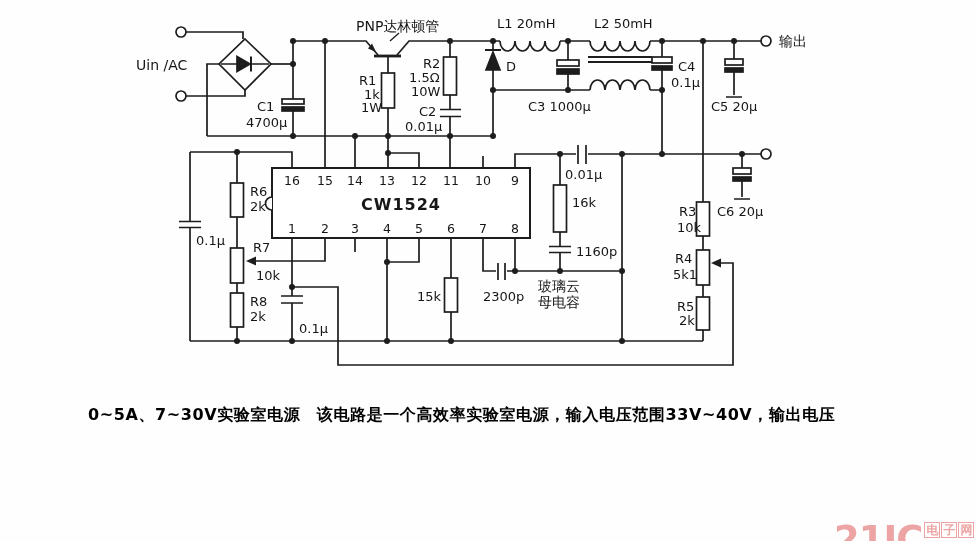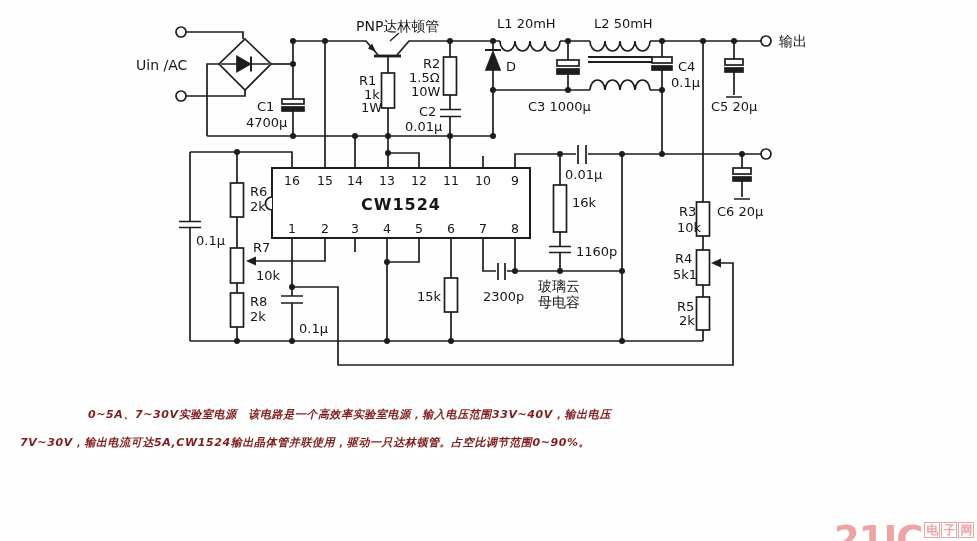--- a/index.html
+++ b/index.html
@@ -3,23 +3,23 @@
 <meta charset="utf-8">
 <style>
   html,body{margin:0;padding:0;background:#ffffff;}
   #page{position:relative;width:977px;height:541px;background:#fefefe;overflow:hidden;
         font-family:"DejaVu Sans",sans-serif;}
   #schematic{position:absolute;left:0;top:0;}
   #schematic text{font-family:"DejaVu Sans",sans-serif;fill:#161616;font-size:13px;stroke:none;}
   #schematic .cjk{font-size:14px;}
   #schematic .icname{font-size:16px;font-weight:bold;letter-spacing:1px;}
   #schematic .pin{font-size:12.5px;}
-  .desc{position:absolute;left:20px;top:401px;width:950px;color:#7f1d1d;
-        font-family:"DejaVu Sans",sans-serif;font-weight:bold;font-size:11px;
-        letter-spacing:0.6px;font-style:italic;}
+  .desc{position:absolute;left:20px;top:401px;width:950px;color:#000000;
+        font-family:"DejaVu Sans",sans-serif;font-weight:bold;font-size:16px;
+        letter-spacing:0.6px;}
   .desc .dline{height:28px;line-height:28px;white-space:nowrap;}
   .desc .dline.first{padding-left:68px;}
   .watermark{position:absolute;left:834px;top:489px;display:flex;align-items:flex-end;
              color:#eda4a4;user-select:none;margin-top:32px;}
   .wm-big{font-size:37px;line-height:37px;font-weight:bold;letter-spacing:-1px;
           font-family:"DejaVu Sans",sans-serif;}
   .wm-right{display:flex;flex-direction:column;margin-left:2px;}
   .wm-boxes{display:flex;gap:1px;}
   .wm-box{display:inline-block;border:1.5px solid #eda4a4;font-size:12px;line-height:14px;
           padding:0 1px;font-weight:bold;}
@@ -275,21 +275,20 @@
       <text x="419" y="233" class="pin">5</text>
       <text x="451" y="233" class="pin">6</text>
       <text x="483" y="233" class="pin">7</text>
       <text x="515" y="233" class="pin">8</text>
     </g>
   </g>
 </svg>
 
 <div class="desc">
   <div class="dline first">0~5A、7~30V实验室电源　该电路是一个高效率实验室电源，输入电压范围33V~40V，输出电压</div>
-  <div class="dline">7V~30V，输出电流可达5A,CW1524输出晶体管并联使用，驱动一只达林顿管。占空比调节范围0~90%。</div>
 </div>
 
 <div class="watermark">
   <span class="wm-big">21IC</span>
   <div class="wm-right">
     <div class="wm-boxes">
       <span class="wm-box">电</span>
       <span class="wm-box">子</span>
       <span class="wm-box">网</span>
     </div>

